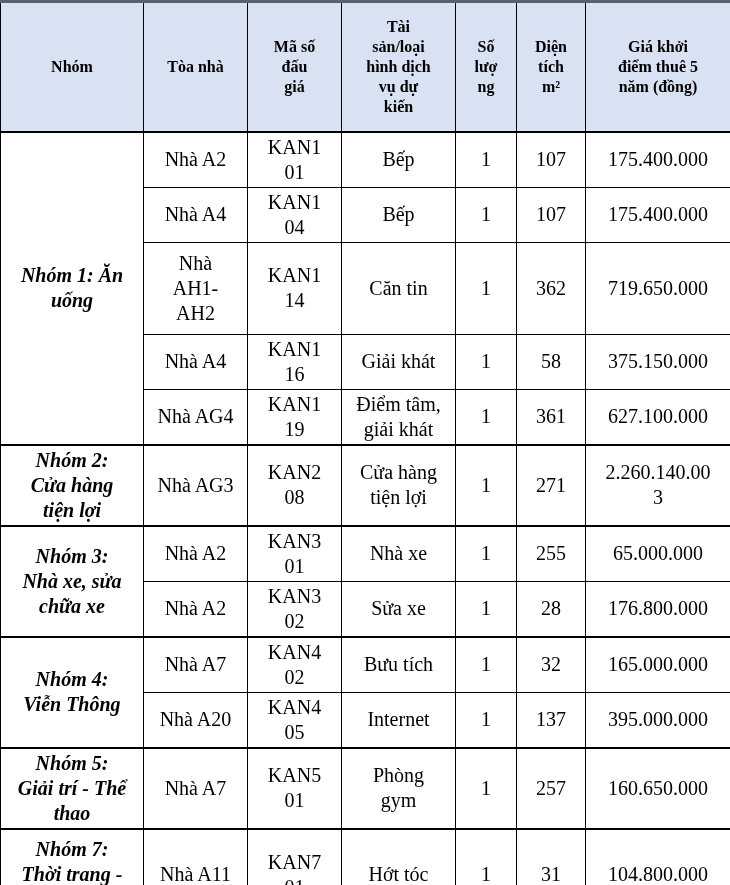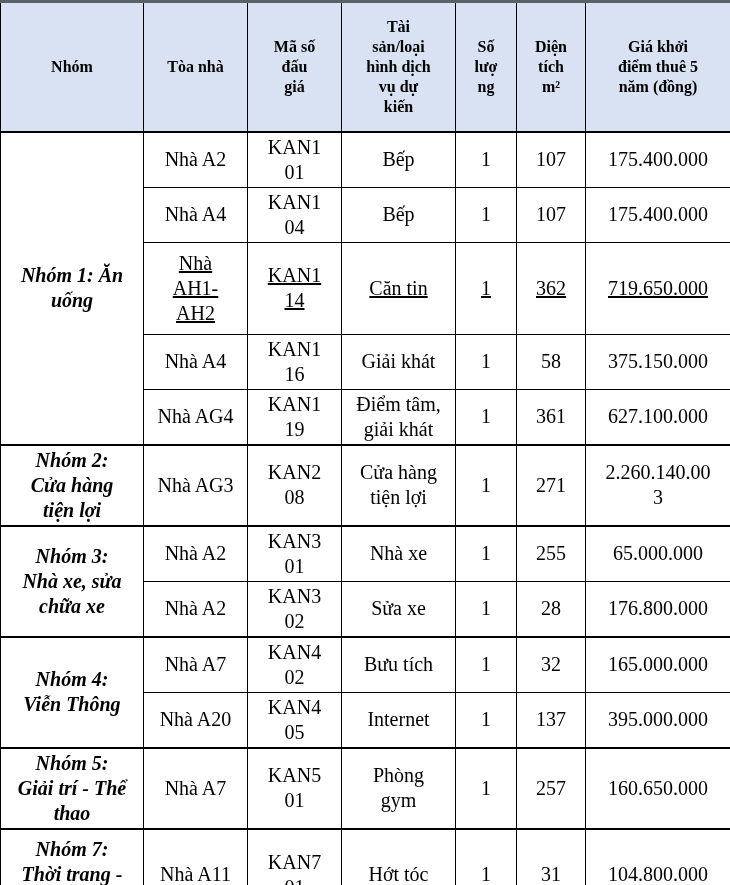--- a/index.html
+++ b/index.html
@@ -50,21 +50,21 @@
     background: #ffffff;
   }
   td.group-cell {
     font-style: italic;
     font-weight: bold;
   }
   tr.group-start td {
     border-top: 2px solid var(--border-color);
   }
   tr.h-std   { height: 52px; }
-  tr.h-r3    { height: 92px; text-decoration: underline; }
+  tr.h-r3    { height: 92px; }
   tr.h-g2    { height: 79px; }
   tr.h-g5    { height: 80px; }
   tr.h-g7    { height: 92px; }
 </style>
 </head>
 <body>
 
 <div class="page">
   <table class="auction">
     <colgroup>

